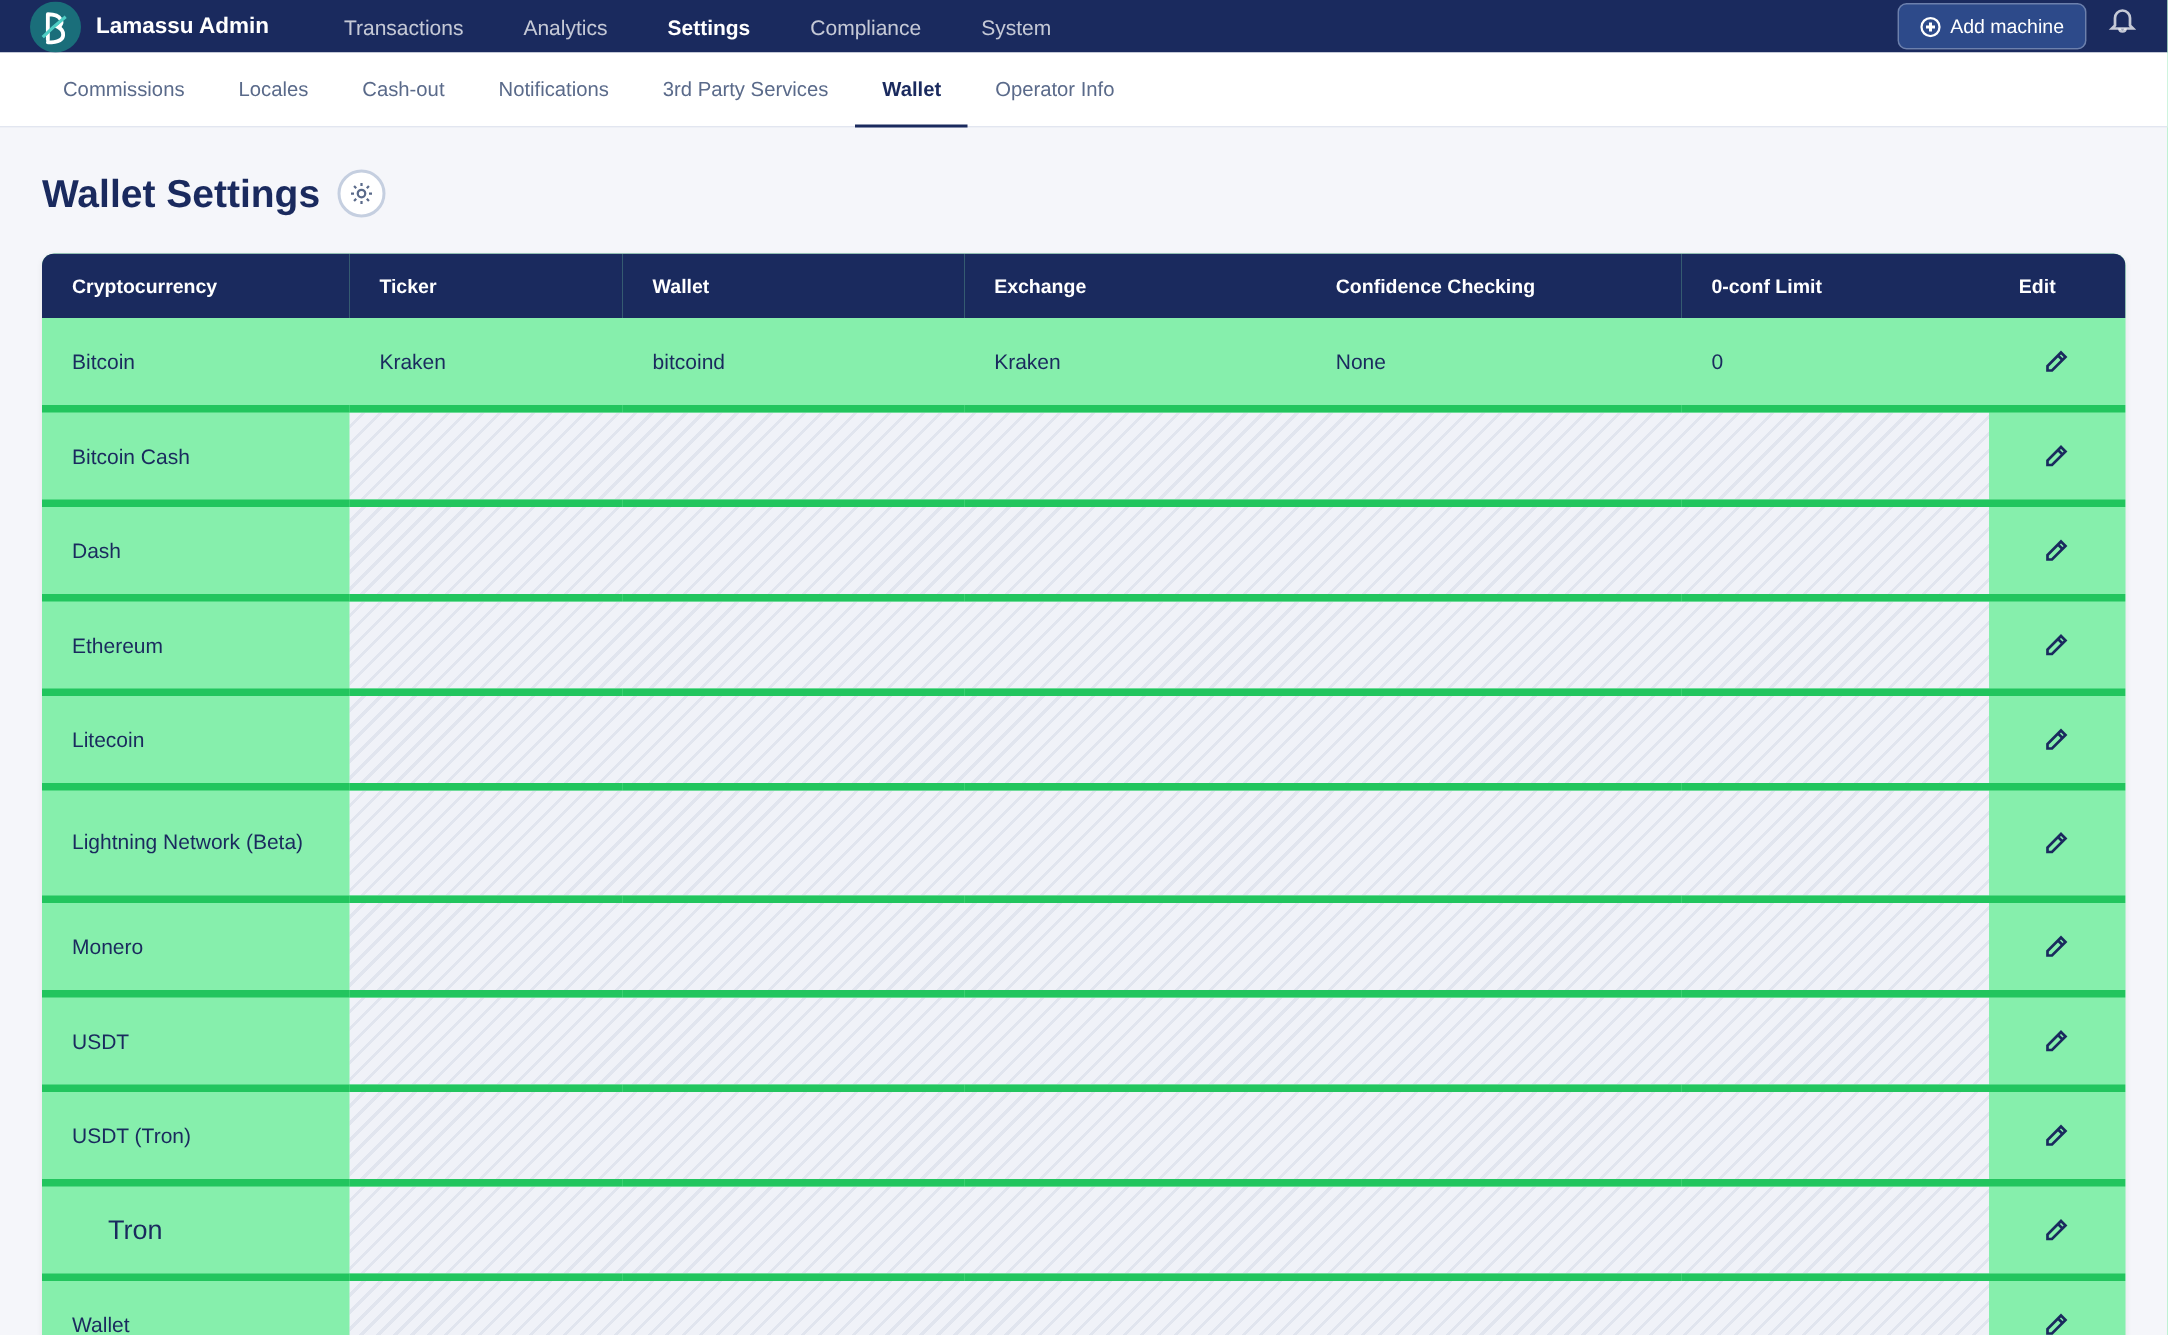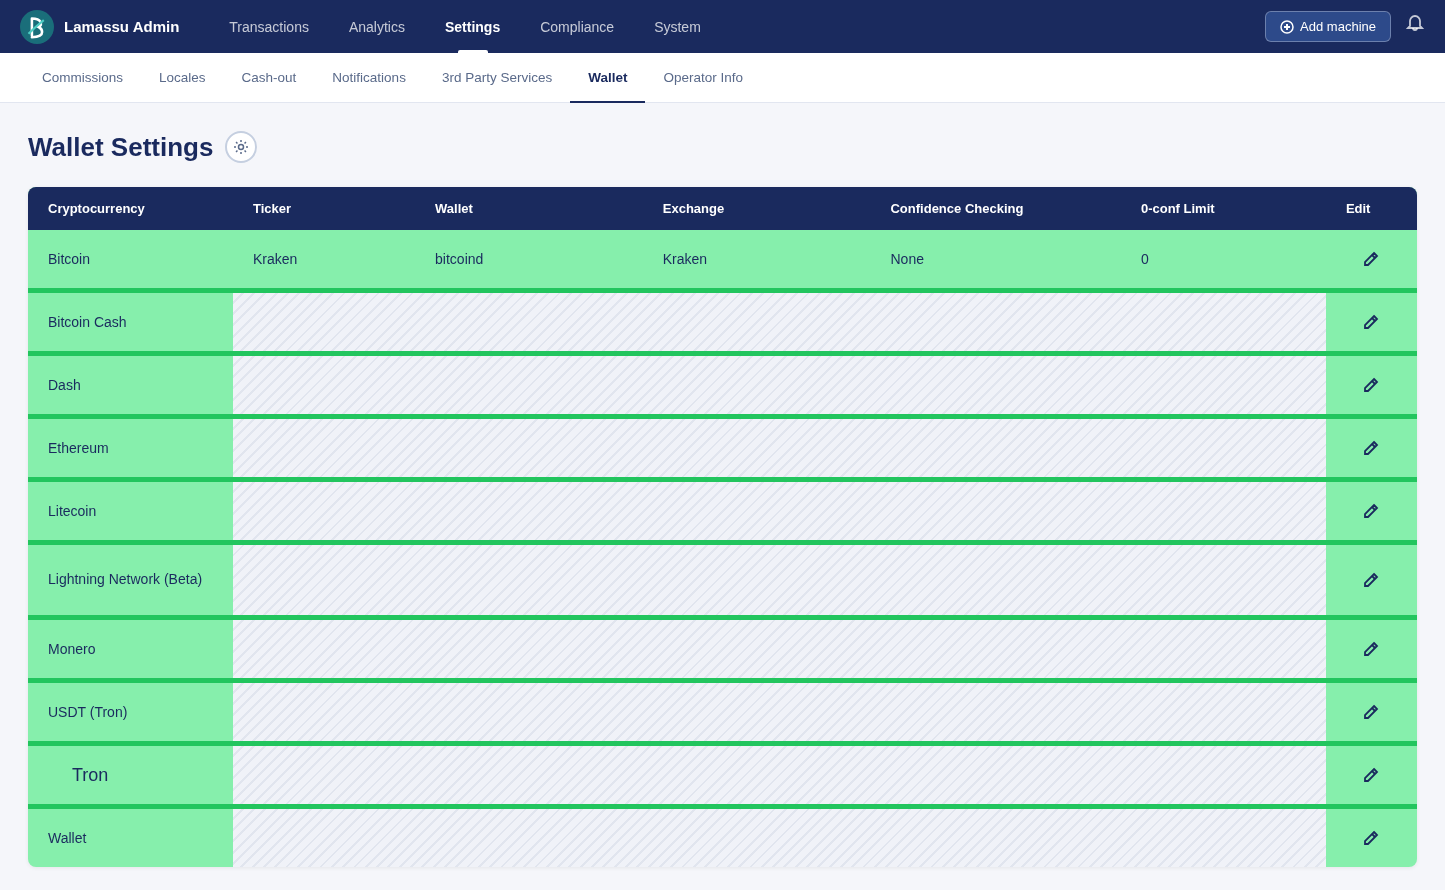--- a/index.html
+++ b/index.html
@@ -3,21 +3,21 @@
   <meta charset="utf-8">
   <style>
     * { box-sizing: border-box; margin: 0; padding: 0; }
     body { font-family: -apple-system, BlinkMacSystemFont, 'Segoe UI', sans-serif; background: #f5f6fa; color: #1a2a5e; }
 
     
     .top-nav {
       background: #1a2a5e;
       display: flex;
       align-items: center;
-      height: 53px;
+      height: 35px;
       padding: 0 20px;
       gap: 0;
     }
     .top-nav .brand {
       display: flex;
       align-items: center;
       gap: 10px;
       margin-right: 30px;
       color: white;
       font-weight: 700;
@@ -436,20 +436,38 @@
               <span class="edit-icon">
                 <svg viewBox="0 0 16 16">
                     <path d="M11 2 L14 5 L5 14 L2 14 L2 11 Z"></path>
                     <line x1="9" y1="4" x2="12" y2="7"></line>
                   </svg>
               </span>
             </div>
           </td>
         </tr>
 
+        <tr style="height:58px;">
+          <td style="padding:0; width:180px;">
+            <div style="padding:16px 20px;font-size:14px;color:#1a2a5e;">USDT</div>
+          </td>
+          <td colspan="5" style="padding:0;">
+            <div class="hatched-cell" style="height:58px;"></div>
+          </td>
+          <td style="padding:0;width:80px;">
+            <div style="display:flex;align-items:center;justify-content:center;height:58px;">
+              <span class="edit-icon">
+                <svg viewBox="0 0 16 16">
+                    <path d="M11 2 L14 5 L5 14 L2 14 L2 11 Z"></path>
+                    <line x1="9" y1="4" x2="12" y2="7"></line>
+                  </svg>
+              </span>
+            </div>
+          </td>
+        </tr>
 
         <tr style="height:58px;">
           <td style="padding:0; width:180px;">
             <div style="padding:16px 20px;font-size:14px;color:#1a2a5e;">USDT (Tron)</div>
           </td>
           <td colspan="5" style="padding:0;">
             <div class="hatched-cell" style="height:58px;"></div>
           </td>
           <td style="padding:0;width:80px;">
             <div style="display:flex;align-items:center;justify-content:center;height:58px;">

